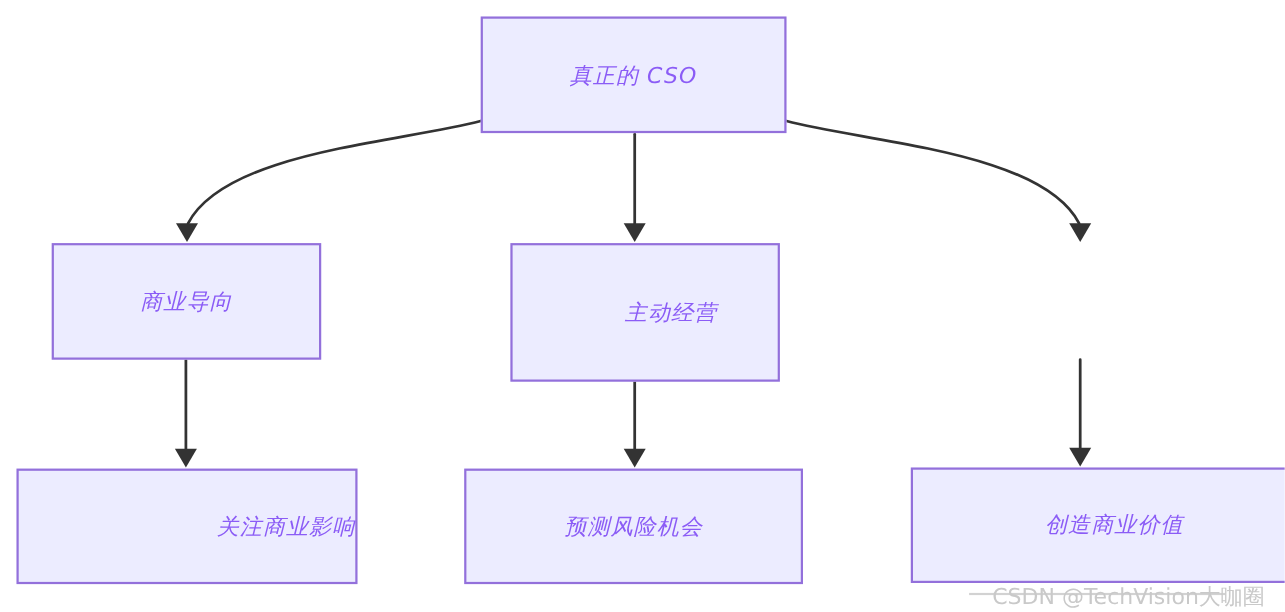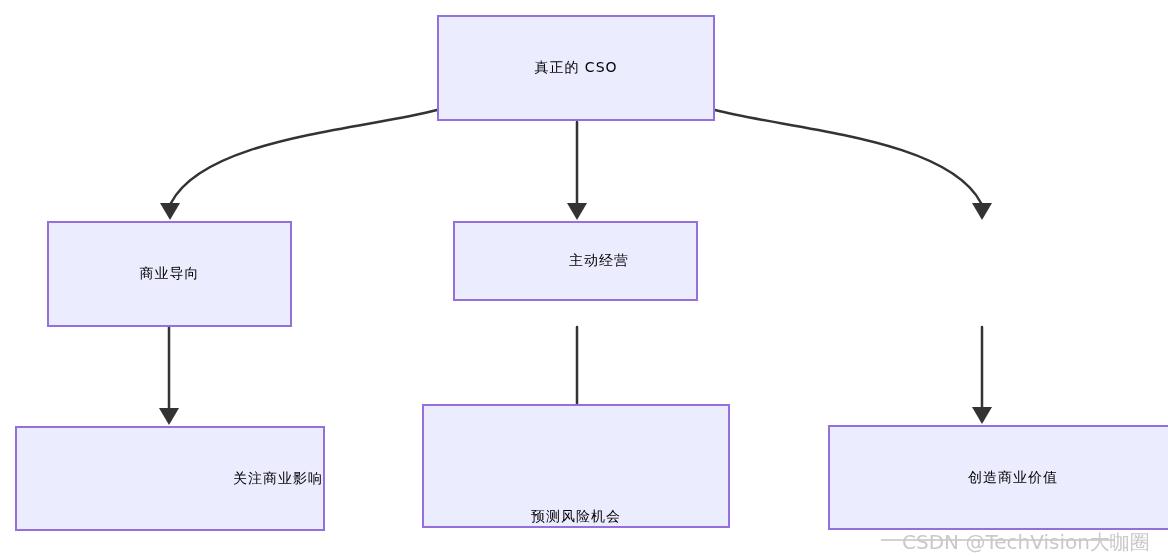--- a/index.html
+++ b/index.html
@@ -20,35 +20,36 @@
     left: 0;
     top: 0;
     width: 1168px;
     height: 556px;
   }
   .node {
     position: absolute;
     box-sizing: border-box;
     background: #ECECFF;
     border: 2px solid #9370DB;
-    color: #000000;
+    color: #8b5cf6;
     display: flex;
     align-items: center;
     justify-content: center;
-    font-size: 14px;
+    font-size: 20px;
     font-weight: 400;
     letter-spacing: 1px;
     text-align: center;
+    font-style: italic;
   }
   .node-root   { left: 437px; top: 15px;  width: 278px; height: 106px; }
   .node-b1     { left: 47px;  top: 221px; width: 245px; height: 106px; }
-  .node-b2     { left: 453px; top: 221px; width: 245px; height: 80px; padding-left: 47px; }
+  .node-b2     { left: 464px; top: 221px; width: 245px; height: 126px; padding-left: 47px; }
   .node-b3     { left: 828px; top: 221px; width: 309px; height: 106px; }
   .node-l1     { left: 15px;  top: 426px; width: 310px; height: 105px; justify-content: flex-end; }
-  .node-l2     { left: 422px; top: 404px; width: 308px; height: 124px; align-items: flex-end; }
+  .node-l2     { left: 422px; top: 426px; width: 308px; height: 105px; }
   .node-l3     { left: 828px; top: 425px; width: 370px; height: 105px; align-items: center; }
   .watermark {
     position: absolute;
     left: 902px;
     top: 529px;
     font-size: 20px;
     color: #c9c9c9;
     white-space: nowrap;
     z-index: 2;
   }

